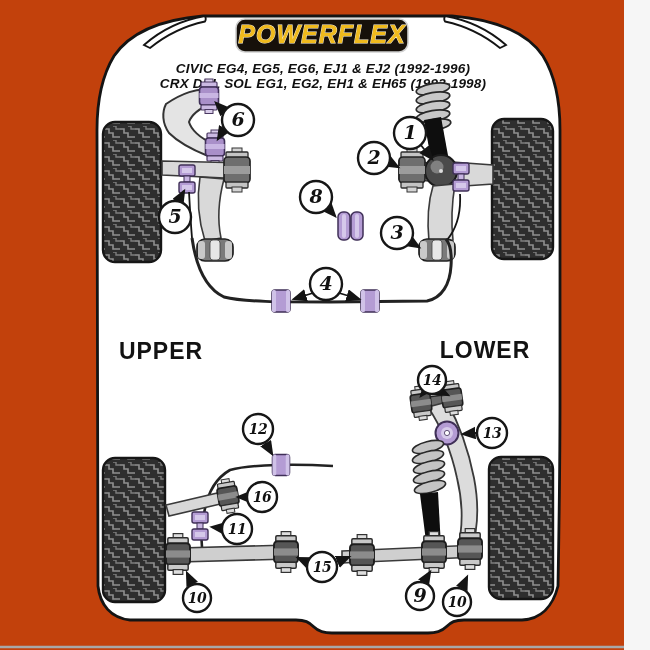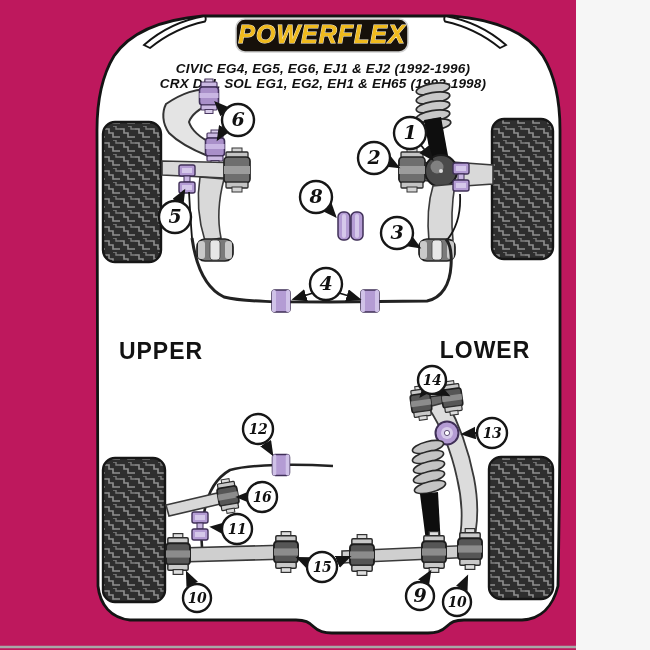--- a/index.html
+++ b/index.html
@@ -1,16 +1,16 @@
 <!DOCTYPE html>
 <html><head>
 <meta charset="utf-8">
 <style>
   html,body{margin:0;padding:0;background:#f6f6f6;}
-  .stage{width:576px;height:650px;position:relative;background:#be185d;overflow:hidden;
+  .stage{width:624px;height:650px;position:relative;background:#c2410c;overflow:hidden;
          font-family:"Liberation Sans",sans-serif;}
   svg{display:block;}
   .callout circle{fill:#ffffff;stroke:#161616;stroke-width:2.4;}
   .callout text{font-family:"DejaVu Serif",serif;font-style:italic;font-weight:bold;
                 fill:#111;text-anchor:middle;}
   .callout text.d1{font-size:19px;}
   .callout text.d2{font-size:14px;letter-spacing:-0.5px;}
   .lead{stroke:#141414;stroke-width:1.8;fill:none;}
   .seclabel{font-family:"Liberation Sans",sans-serif;font-weight:bold;font-size:23px;
             letter-spacing:1px;fill:#121212;text-anchor:middle;}

